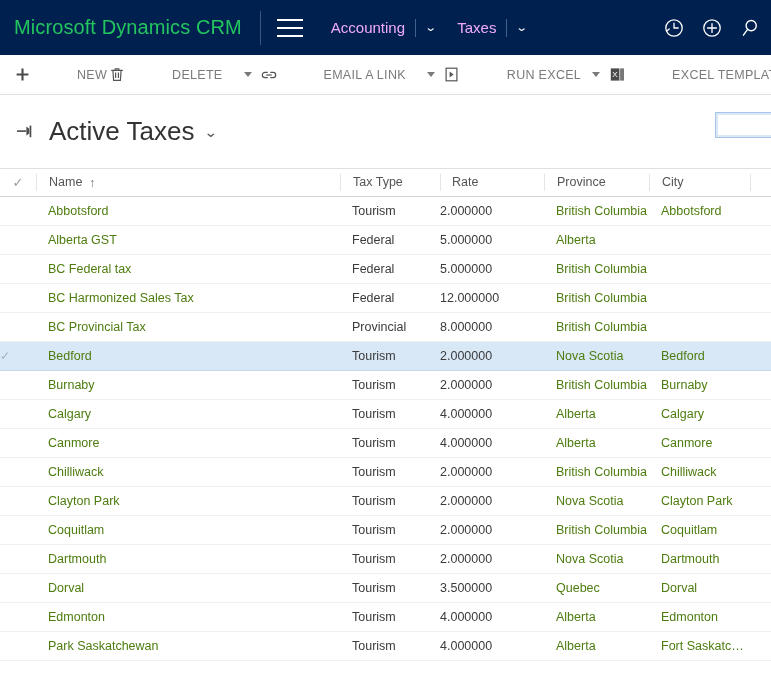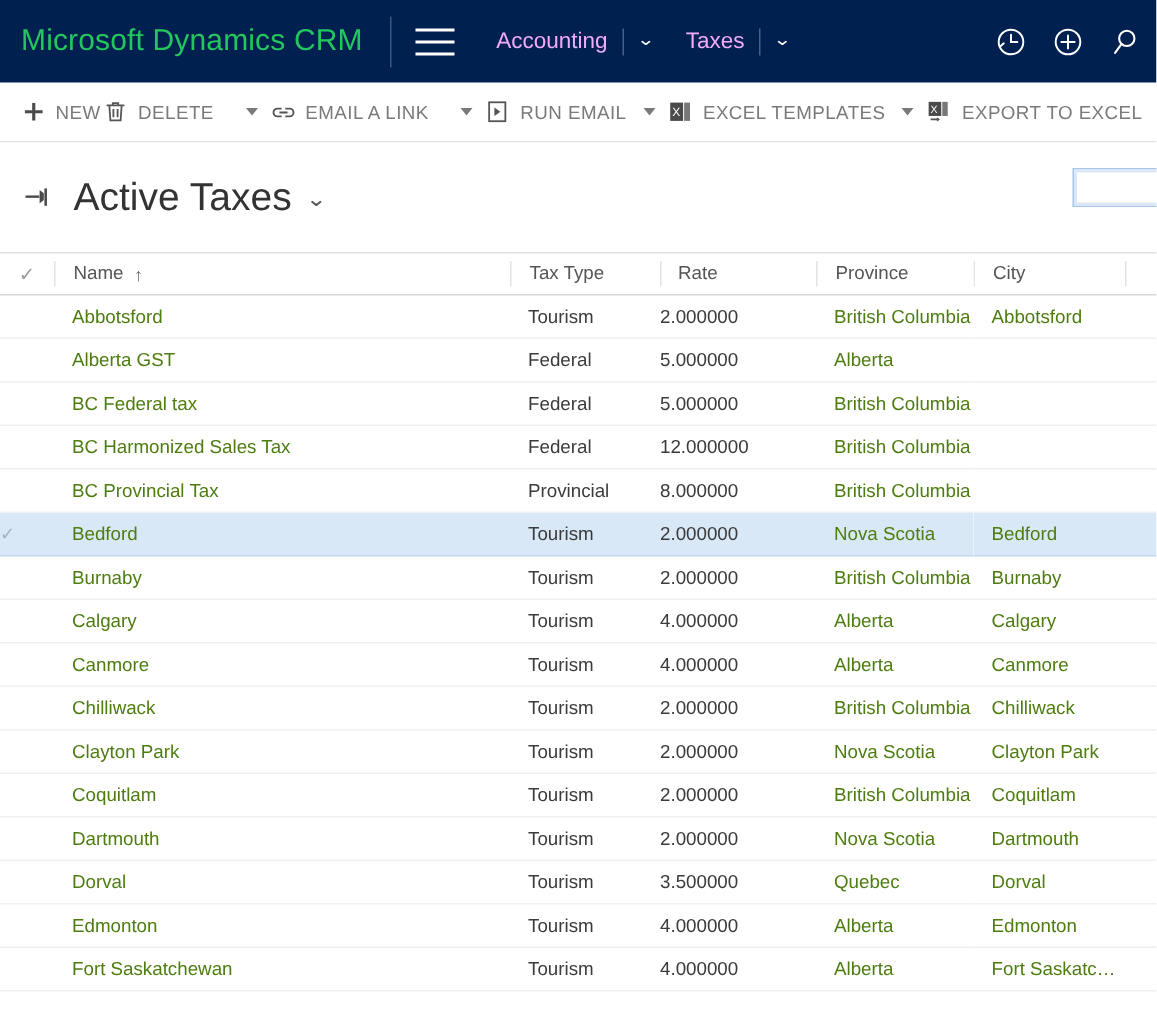--- a/index.html
+++ b/index.html
@@ -103,20 +103,21 @@
   }
   .cmd {
     display: flex;
     align-items: center;
     height: 39px;
     color: #7a7a7a;
     font-size: 12.5px;
     letter-spacing: 0.3px;
     cursor: pointer;
     padding-right: 2px;
+    gap: 40px;
   }
   .cmd .cmd-label { margin-left: 7px; }
   .cmd-icon {
     display: inline-flex;
     align-items: center;
     justify-content: center;
     width: 16px;
     height: 16px;
     color: #666666;
   }
@@ -390,21 +391,21 @@
     </div>
   <div class="cmd-gap"></div>
 
   <div class="cmd">
     <span class="cmd-icon">
       <svg width="13" height="15" viewBox="0 0 13 15" fill="none" stroke="#555555" stroke-width="1.2">
         <rect x="1.1" y="1.2" width="10.8" height="12.6"></rect>
         <path d="M4.6 4.6 L8.6 7.5 L4.6 10.4 Z" fill="#555555" stroke="none"></path>
       </svg>
     </span>
-    <span class="cmd-label">RUN EMAIL</span>
+    <span class="cmd-label">RUN EXCEL</span>
   </div>
   <div class="cmd-caret">
       <span class="tri"></span>
     </div>
   <div class="cmd-gap"></div>
 
   <div class="cmd">
     <span class="cmd-icon">
       <svg width="15" height="15" viewBox="0 0 15 15" fill="none">
         <rect x="0.8" y="1.4" width="8.6" height="12.2" fill="#4a4a4a"></rect>
@@ -784,21 +785,21 @@
             <span class="cell-pad link">Alberta</span>
           </td>
           <td class="cell-city">
             <span class="cell-pad link">Edmonton</span>
           </td>
           <td></td>
         </tr>
         <tr>
           <td class="cell-check"><span class="row-check">✓</span></td>
           <td class="cell-name">
-            <span class="cell-pad link">Fort Saskatchewan</span>
+            <span class="cell-pad link">Park Saskatchewan</span>
           </td>
           <td class="cell-type">
             <span class="cell-pad plain">Tourism</span>
           </td>
           <td class="cell-rate">
             <span class="cell-pad plain">4.000000</span>
           </td>
           <td class="cell-prov">
             <span class="cell-pad link">Alberta</span>
           </td>

